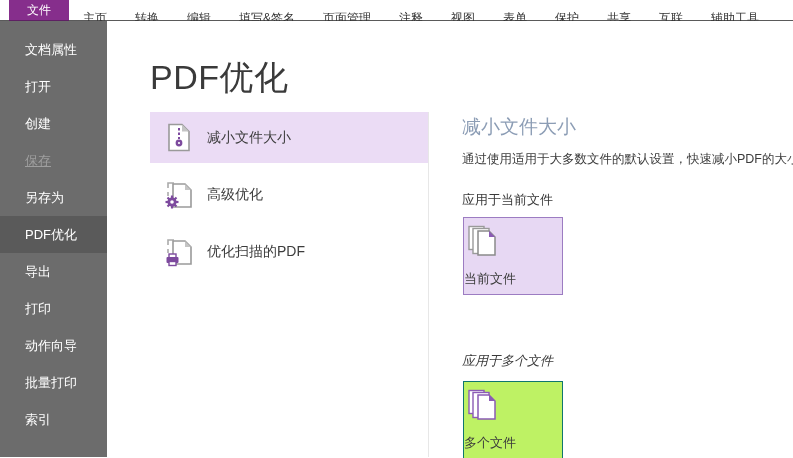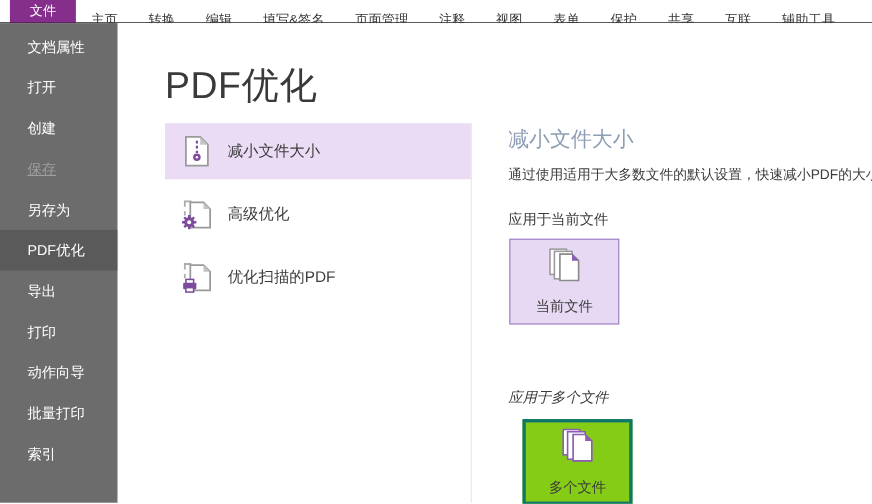--- a/index.html
+++ b/index.html
@@ -15,21 +15,21 @@
     background:#862E8C; color:#fff; padding:0 18px;
     display:flex; align-items:center; border-bottom:1px solid #5E2063;
     margin-bottom:-1px; cursor:default;
   }
   .menu-item { padding:0 14px; display:flex; align-items:center; cursor:default; white-space:nowrap;margin-top:17px; }
 
   
   .backstage { display:flex; height:436px; }
   .sidebar {
     width:107px; flex-shrink:0; background:#6C6C6C; color:#fff;
-    padding-top:3px; font-size:13px;
+    padding-top:10px; font-size:13px;
   }
   .side-item { height:37px; line-height:37px; padding-left:25px; cursor:default; white-space:nowrap; }
   .side-item.selected { background:#5A5A5A; }
   .side-item.disabled { color:#9F9F9F;text-decoration:underline; }
 
   .content { flex:1; position:relative; background:#fff; }
 
   .page-title {
     position:absolute; left:43px; top:34px;
     font-size:34px; color:#3A3A3A; letter-spacing:0.5px;
@@ -57,25 +57,25 @@
   .detail-desc {
     position:absolute; left:355px; top:130px;
     font-size:12.5px; color:#3C3C3C; white-space:nowrap;
   }
   .section-label { position:absolute; left:355px; font-size:13px; color:#3A3A3A; }
   .label-current  { top:170px; }
   .label-multiple { top:331px;font-style:italic; }
 
   .file-btn {
     position:absolute; left:356px; width:100px; height:78px;
-    display:flex; flex-direction:column; align-items:center; justify-content:center;
+    display:flex; flex-direction:column; align-items:flex-start; justify-content:center;
     gap:5px; font-size:13px; color:#3C3C3C; cursor:default;
   }
   .btn-current  { top:196px; background:#E7D8F3; border:1px solid #9C7CC2; }
-  .btn-multiple { top:360px; background:#84cc16;    border:3px solid #0f766e;margin-left:12px; }
+  .btn-multiple { top:360px; background:#bef264;    border:1px solid #0f766e; }
 </style>
 </head>
 <body>
 
 <div class="menubar">
   <div class="file-tab">文件</div>
   <div class="menu-item">主页</div>
   <div class="menu-item">转换</div>
   <div class="menu-item">编辑</div>
   <div class="menu-item">填写&amp;签名</div>

